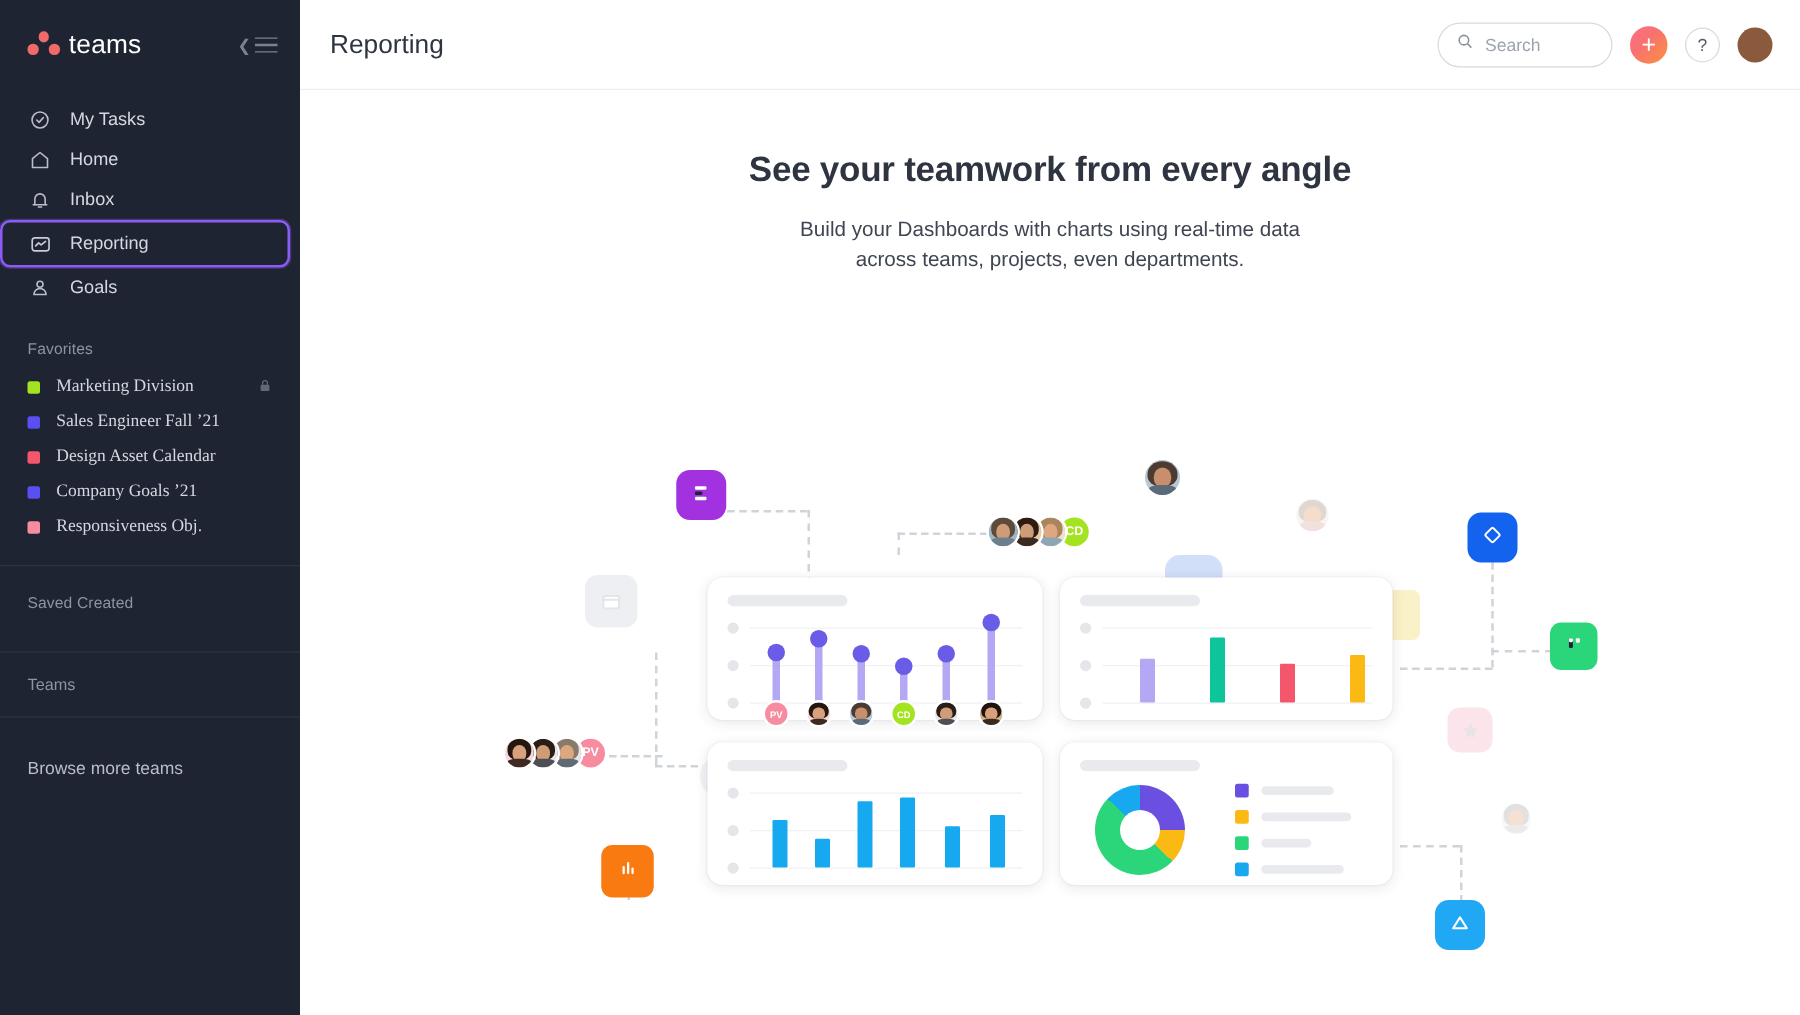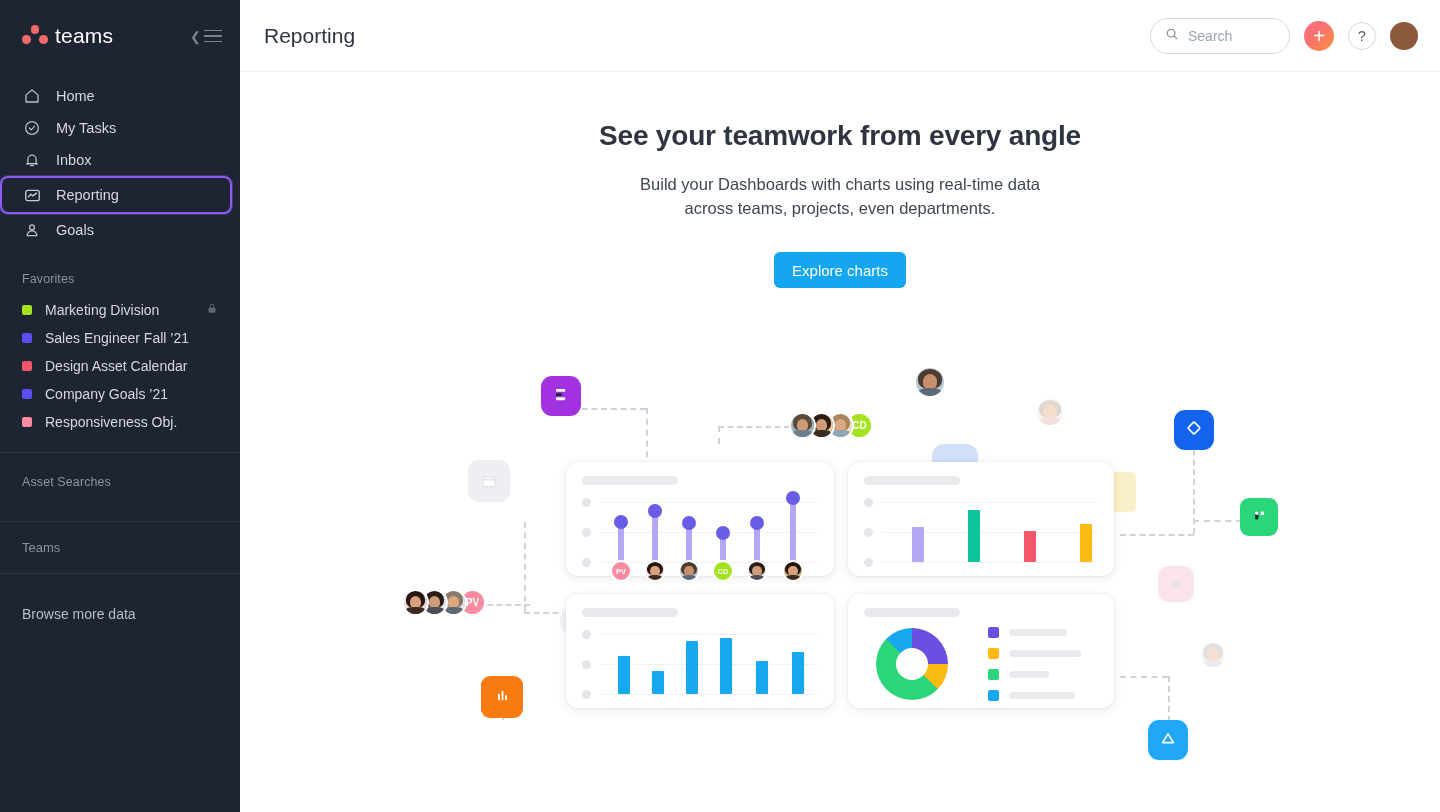--- a/index.html
+++ b/index.html
@@ -52,21 +52,21 @@
   .sb-section-label {
     font-size: 12.5px; color: #8d93a1; padding: 0 22px;
     margin: 22px 0 10px; letter-spacing: .1px;
   }
   .fav-item {
     display: flex; align-items: center; gap: 13px;
     height: 28px; padding: 0 22px; font-size: 14px;
     color: #d5d8e0; cursor: pointer;
   }
   .fav-dot { width: 10px; height: 10px; border-radius: 2px; flex: 0 0 10px; }
-  .fav-label { flex: 1; white-space: nowrap; overflow: hidden; text-overflow: ellipsis; }
+  .fav-label { flex: 1; white-space: nowrap; overflow: hidden; text-overflow: ellipsis; font-family: Liberation Serif, serif; }
   .lock-icon { opacity: .55; }
 
   .sb-divider { height: 1px; background: #2c3342; margin: 16px 0 0; }
 
   .saved-item {
     height: 28px; padding: 0 22px; font-size: 14px;
     color: #d5d8e0; display: flex; align-items: center; cursor: pointer;
   }
   .teams-label { font-size: 13px; color: #8d93a1; padding: 0 22px; }
   .browse-item { font-size: 14px; color: #b9bec9; padding: 0 22px; display: flex; align-items: center; height: 28px; cursor: pointer; }
@@ -192,34 +192,34 @@
             <i></i>
             <i></i>
             <i></i>
           </span>
       </div>
     </div>
 
     <nav class="sb-nav nav-list">
       <div class="nav-item">
         <span class="ic">
-          <svg width="18" height="18" viewBox="0 0 24 24" fill="none" stroke="#b9bec9" stroke-width="1.7" stroke-linejoin="round">
-              <path d="M4 10.5 12 4l8 6.5V20H4z"></path>
-            </svg>
-        </span>
-        <span>Home</span>
-      </div>
-      <div class="nav-item">
-        <span class="ic">
           <svg width="18" height="18" viewBox="0 0 24 24" fill="none" stroke="#b9bec9" stroke-width="1.7">
               <circle cx="12" cy="12" r="8.5"></circle>
               <path d="m8.5 12 2.5 2.5 4.5-5" stroke-linecap="round" stroke-linejoin="round"></path>
             </svg>
         </span>
         <span>My Tasks</span>
+      </div>
+      <div class="nav-item">
+        <span class="ic">
+          <svg width="18" height="18" viewBox="0 0 24 24" fill="none" stroke="#b9bec9" stroke-width="1.7" stroke-linejoin="round">
+              <path d="M4 10.5 12 4l8 6.5V20H4z"></path>
+            </svg>
+        </span>
+        <span>Home</span>
       </div>
       <div class="nav-item">
         <span class="ic">
           <svg width="18" height="18" viewBox="0 0 24 24" fill="none" stroke="#b9bec9" stroke-width="1.7" stroke-linecap="round" stroke-linejoin="round">
               <path d="M6.5 17V11a5.5 5.5 0 0 1 11 0v6"></path>
               <path d="M4.8 17h14.4"></path>
               <path d="M10.3 19.4h3.4"></path>
             </svg>
         </span>
         <span>Inbox</span>
@@ -269,26 +269,26 @@
         <span class="fav-label">Company Goals ’21</span>
       </div>
       <div class="fav-item">
         <span class="fav-dot" style="background:#f78ca0"></span>
         <span class="fav-label">Responsiveness Obj.</span>
       </div>
     </div>
 
     <div class="sb-divider"></div>
 
-    <div class="sb-section-label">Asset Searches</div>
+    <div class="sb-section-label">Saved Created</div>
 
     <div class="sb-divider" style="margin-top:22px"></div>
     <div class="teams-label" style="margin-top:18px">Teams</div>
     <div class="sb-divider" style="margin-top:18px"></div>
-    <div class="browse-item" style="margin-top:26px">Browse more data</div>
+    <div class="browse-item" style="margin-top:26px">Browse more teams</div>
   </aside>
 
   <section class="main">
 
     <header class="topbar">
       <div class="page-title">Reporting</div>
       <div class="top-right">
         <div class="search-box" style="width:140px">
           <span>
             <svg width="14" height="14" viewBox="0 0 24 24" fill="none" stroke="#8b919c" stroke-width="2.2" stroke-linecap="round">
@@ -313,21 +313,20 @@
           </span>
         </div>
       </div>
     </header>
 
     <div class="content">
 
       <div class="hero">
         <h1>See your teamwork from every angle</h1>
         <p>Build your Dashboards with charts using real-time data across teams, projects, even departments.</p>
-        <button class="cta">Explore charts</button>
       </div>
 
       <div class="illus">
 
         <div class="dash dash-h" style="left:332px; top:104px; width:74px;"></div>
         <div class="dash dash-v" style="left:406px; top:104px; height:60px;"></div>
         <div class="dash dash-v" style="left:284px; top:218px; height:90px;"></div>
         <div class="dash dash-h" style="left:284px; top:308px; width:44px;"></div>
         <div class="dash dash-h" style="left:238px; top:300px; width:52px;"></div>
         <div class="dash dash-h" style="left:478px; top:122px; width:72px;"></div>

